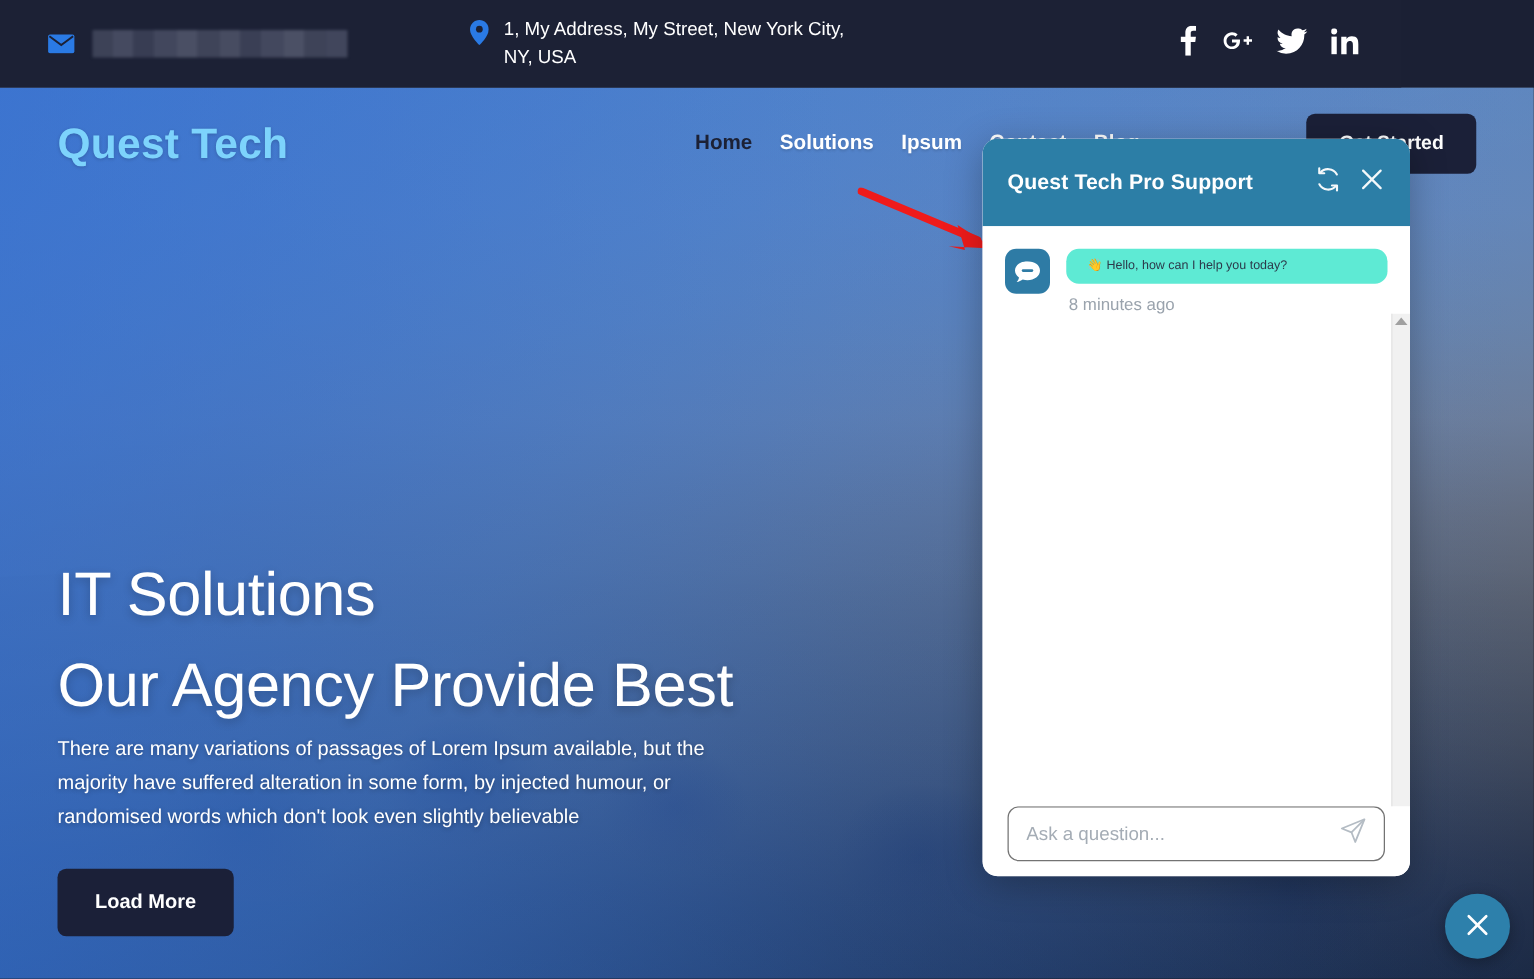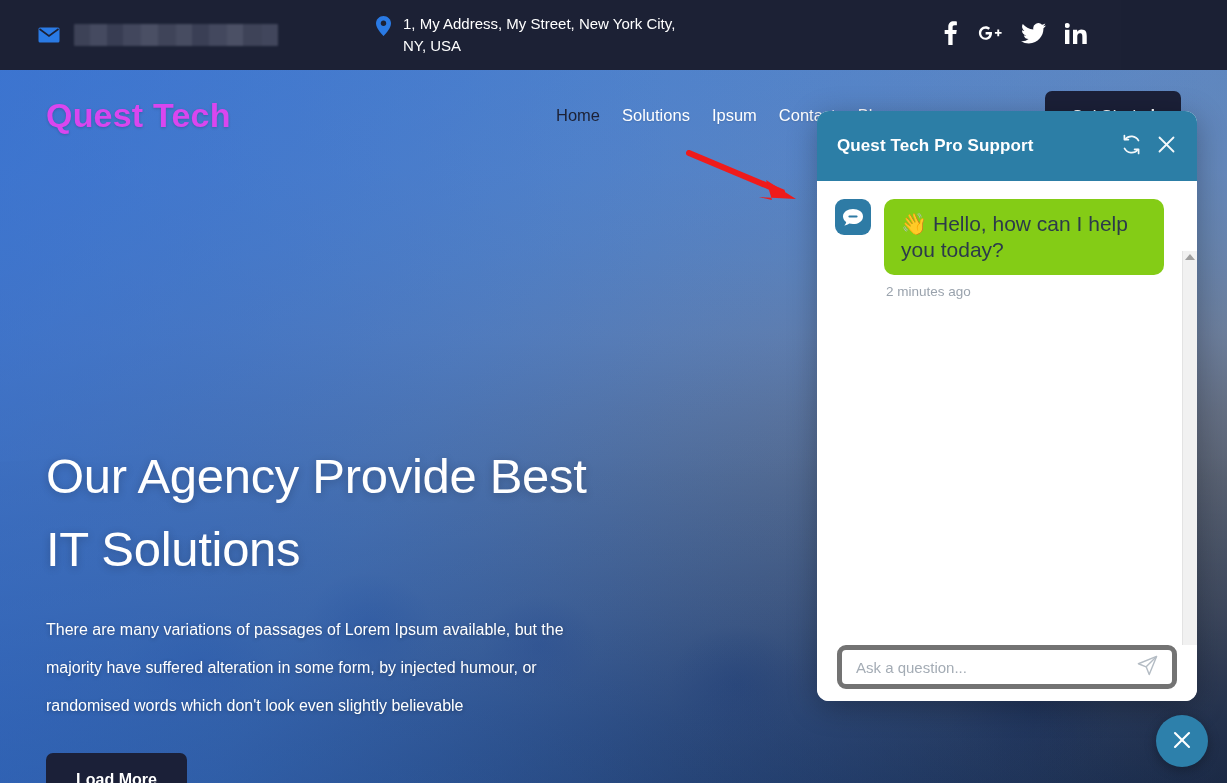--- a/index.html
+++ b/index.html
@@ -114,32 +114,32 @@
   }
 
   
   .nav {
     position: absolute; top: 70px; left: 0; width: 1227px; height: 90px;
     display: flex; align-items: center;
     z-index: 12;
   }
   .logo {
     margin-left: 46px;
-    color: #d946ef; font-size: 34px; font-weight: 700; letter-spacing: .2px;
+    color: #7dd3fc; font-size: 34px; font-weight: 700; letter-spacing: .2px;
     text-shadow: 0 1px 3px rgba(0,0,0,.18);
     cursor: pointer;
     text-align: right;
   }
   .nav-links {
     position: absolute; left: 556px; top: 50%; transform: translateY(-50%);
     display: flex; align-items: center; gap: 22px;
     white-space: nowrap;
   }
   .nav-links a {
-    color: #ffffff; font-size: 16.5px; font-weight: 400;
+    color: #ffffff; font-size: 16.5px; font-weight: 700;
     text-decoration: none; cursor: pointer;
     text-shadow: 0 1px 2px rgba(0,0,0,.12);
   }
   .nav-links a.active { color: #1c2135; text-shadow: none; }
   .cta-btn {
     position: absolute; right: 46px; top: 50%; transform: translateY(-50%);
     background: #1b2038; color: #fff;
     border: none; border-radius: 7px;
     padding: 15px 26px; font-size: 15.5px; font-weight: 700;
     cursor: pointer; white-space: nowrap;
@@ -153,45 +153,44 @@
   }
   .eyebrow {
     color: #fff; font-size: 21px; font-weight: 400; margin-bottom: 18px;
     text-shadow: 0 1px 4px rgba(0,0,0,.2);
   }
   .hero-h1 {
     color: #fff; font-size: 49px; line-height: 73px; font-weight: 400;
     letter-spacing: -.3px; text-shadow: 0 2px 8px rgba(0,0,0,.22);
   }
   .hero-p {
-    color: #fff; font-size: 16px; line-height: 38px; font-weight: 400;
-    margin-top: 25px; width: 520px;
+    color: #fff; font-size: 16px; line-height: 27px; font-weight: 400;
+    width: 520px;
     text-shadow: 0 1px 4px rgba(0,0,0,.3);
   }
   .load-btn {
     margin-top: 28px;
     background: #1b2038; color: #fff; border: none; border-radius: 7px;
     padding: 18px 30px; font-size: 16px; font-weight: 700; cursor: pointer;
     font-family: "Liberation Sans", sans-serif;
   }
 
   
   .arrow { position: absolute; left: 686px; top: 150px; z-index: 40; pointer-events: none; }
 
   
   .chat {
     position: absolute; left: 786px; top: 111px;
-    width: 380px; height: 590px;
+    width: 342px; height: 590px;
     border-radius: 12px;
     background: #fff;
     box-shadow: 0 6px 30px rgba(0,0,0,.28);
     z-index: 50;
     display: flex; flex-direction: column;
     overflow: hidden;
-    margin-left: 31px;
   }
   .chat-head {
     height: 70px; flex: 0 0 70px;
     background: #2c7ea6;
     display: flex; align-items: center;
     padding: 0 20px;
   }
   .chat-title {
     color: #fff; font-size: 17px; font-weight: 700; flex: 1 1 auto;
     letter-spacing: .1px;
@@ -206,34 +205,34 @@
     padding: 18px 18px 0 18px;
   }
   .msg-row { display: flex; align-items: flex-start; gap: 13px; }
   .avatar {
     width: 36px; height: 36px; flex: 0 0 36px;
     border-radius: 9px; background: #2e7ba5;
     display: flex; align-items: center; justify-content: center;
   }
   .bubble-wrap { flex: 1 1 auto; max-width: 280px; }
   .bubble {
-    background: #84cc16; color: #2c3a4b;
+    background: #5eead4; color: #2c3a4b;
     border-radius: 10px;
-    padding: 12px 17px;
-    font-size: 21px; line-height: 26px;
+    padding: 1px 17px;
+    font-size: 10px; line-height: 26px;
   }
   .msg-time {
     color: #9aa3ad; font-size: 13.5px; margin-top: 9px; margin-left: 2px;
   }
 
   .chat-foot {
     flex: 0 0 auto; background: #fff; padding: 0 20px 12px 20px;
   }
   .ask-box {
-    height: 44px; border: 5px solid #737373; border-radius: 9px;
+    height: 44px; border: 1px solid #737373; border-radius: 9px;
     display: flex; align-items: center; padding: 0 14px;
   }
   .ask-input {
     flex: 1 1 auto; border: none; outline: none;
     font-size: 15px; color: #2c3a4b;
     font-family: "Liberation Sans", sans-serif;
     background: transparent;
   }
   .ask-input::placeholder { color: #a4acb5; }
   .send-ic { cursor: pointer; color: #b4bcc4; display: block; }
@@ -331,22 +330,22 @@
       <a href="#">Solutions</a>
       <a href="#">Ipsum</a>
       <a href="#">Contact</a>
       <a href="#">Blog</a>
     </div>
     <button class="cta-btn">Get Started</button>
   </div>
 
   <div class="hero-copy">
     <div class="hero-h1">
+      <div>IT Solutions</div>
       <div>Our Agency Provide Best</div>
-      <div>IT Solutions</div>
     </div>
     <p class="hero-p">There are many variations of passages of Lorem Ipsum available, but the majority have suffered alteration in some form, by injected humour, or randomised words which don't look even slightly believable</p>
     <button class="load-btn">Load More</button>
   </div>
 
   <div class="arrow">
     <svg width="116" height="56" viewBox="0 0 116 56">
       <line x1="3" y1="3" x2="96" y2="42" stroke="#ef1b1b" stroke-width="6" stroke-linecap="round"></line>
       <path d="M110 49 L80 30 L86 50 L73 47 Z" fill="#ef1b1b"></path>
     </svg>
@@ -377,21 +376,21 @@
     <div class="chat-body">
       <div class="msg-row">
         <div class="avatar">
           <svg width="20" height="17" viewBox="0 0 20 17" fill="#fff">
             <path d="M10 0C4.6 0 0 3.1 0 7.4c0 2.2 1.2 4.2 3.2 5.6-.2 1.3-.9 2.6-1.9 3.6 1.9-.3 3.6-1 4.9-2 1.2.3 2.5.5 3.8.5 5.4 0 10-3.1 10-7.7S15.4 0 10 0z"></path>
             <rect x="5.4" y="6.4" width="9.2" height="2.1" rx="1.05" fill="#2e7ba5"></rect>
           </svg>
         </div>
         <div class="bubble-wrap">
           <div class="bubble">👋 Hello, how can I help you today?</div>
-          <div class="msg-time">2 minutes ago</div>
+          <div class="msg-time">8 minutes ago</div>
         </div>
       </div>
 
       <div class="chat-sb">
         <span class="sb-arrow sb-up"></span>
 
       </div>
     </div>
 
     <div class="chat-foot">

